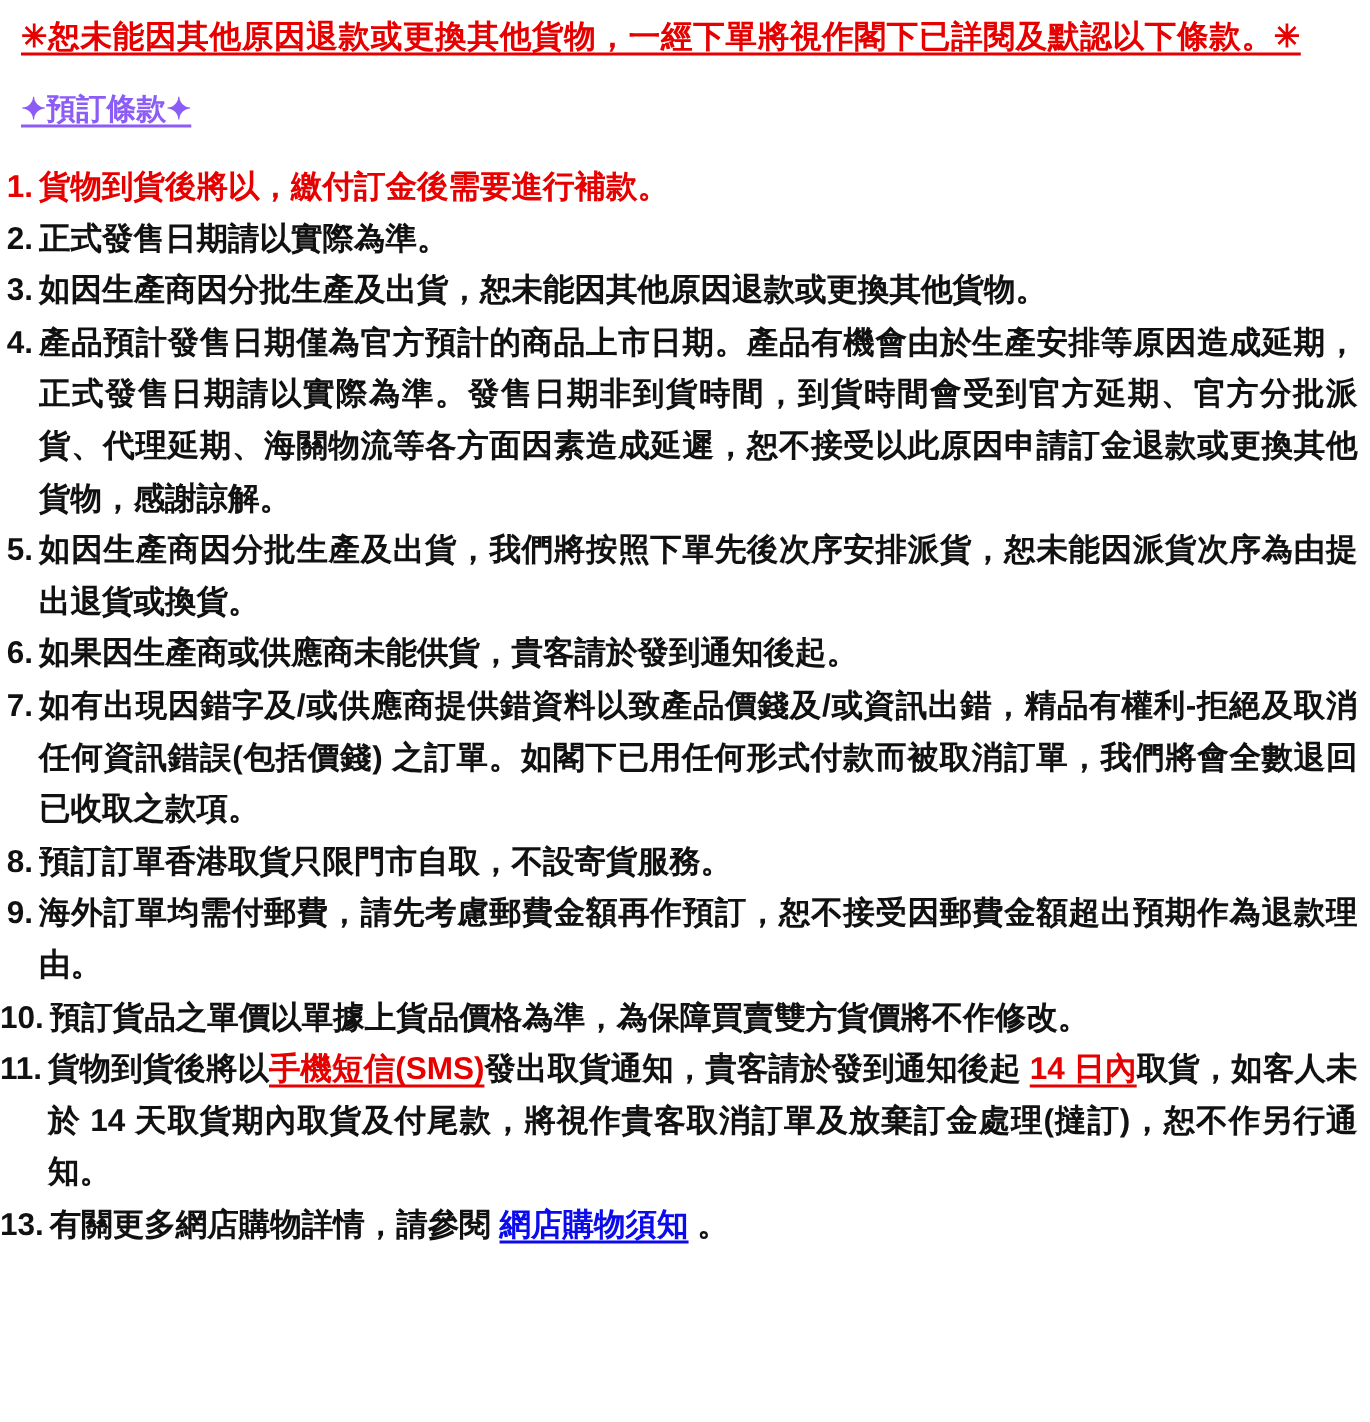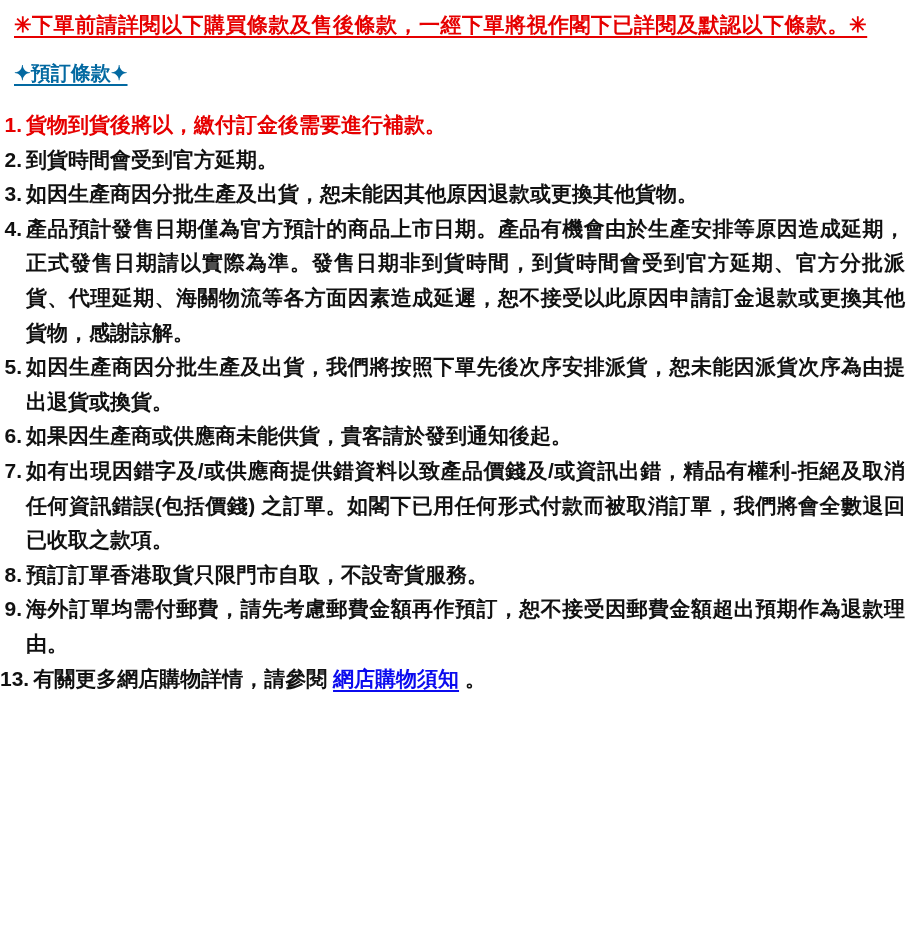--- a/index.html
+++ b/index.html
@@ -29,21 +29,21 @@
     color: #e60000;
     text-decoration: underline;
     text-decoration-thickness: 2px;
     text-underline-offset: 4px;
     letter-spacing: 0.5px;
   }
   .section-title {
     margin: 21px 0 0 14px;
     font-size: 20px;
     line-height: 26px;
-    color: #0369a1;
+    color: #8b5cf6;
     display: inline-block;
     text-decoration: underline;
     text-decoration-thickness: 2px;
     text-underline-offset: 4px;
   }
   .terms-list {
     margin-top: 22px;
     padding-right: 8px;
   }
   .term {
@@ -76,32 +76,32 @@
     text-decoration: underline;
     text-decoration-thickness: 2px;
     text-underline-offset: 4px;
     cursor: pointer;
   }
 </style>
 </head>
 <body>
 
 <div class="page">
-  <div class="warning-heading">✳下單前請詳閱以下購買條款及售後條款，一經下單將視作閣下已詳閱及默認以下條款。✳</div>
+  <div class="warning-heading">✳恕未能因其他原因退款或更換其他貨物，一經下單將視作閣下已詳閱及默認以下條款。✳</div>
   <div>
     <span class="section-title">✦預訂條款✦</span>
   </div>
   <div class="terms-list">
       <div class="term term-red">
         <span class="term-num">1.</span>
         <span class="term-text"><span>貨物到貨後將以，繳付訂金後需要進行補款。</span></span>
       </div>
       <div class="term">
         <span class="term-num">2.</span>
-        <span class="term-text"><span>到貨時間會受到官方延期。</span></span>
+        <span class="term-text"><span>正式發售日期請以實際為準。</span></span>
       </div>
       <div class="term">
         <span class="term-num">3.</span>
         <span class="term-text"><span>如因生產商因分批生產及出貨，恕未能因其他原因退款或更換其他貨物。</span></span>
       </div>
       <div class="term">
         <span class="term-num">4.</span>
         <span class="term-text"><span>產品預計發售日期僅為官方預計的商品上市日期。產品有機會由於生產安排等原因造成延期，正式發售日期請以實際為準。發售日期非到貨時間，到貨時間會受到官方延期、官方分批派貨、代理延期、海關物流等各方面因素造成延遲，恕不接受以此原因申請訂金退款或更換其他貨物，感謝諒解。</span></span>
       </div>
       <div class="term">
@@ -118,17 +118,25 @@
       </div>
       <div class="term">
         <span class="term-num">8.</span>
         <span class="term-text"><span>預訂訂單香港取貨只限門市自取，不設寄貨服務。</span></span>
       </div>
       <div class="term">
         <span class="term-num">9.</span>
         <span class="term-text"><span>海外訂單均需付郵費，請先考慮郵費金額再作預訂，恕不接受因郵費金額超出預期作為退款理由。</span></span>
       </div>
       <div class="term">
+        <span class="term-num">10.</span>
+        <span class="term-text"><span>預訂貨品之單價以單據上貨品價格為準，為保障買賣雙方貨價將不作修改。</span></span>
+      </div>
+      <div class="term">
+        <span class="term-num">11.</span>
+        <span class="term-text"><span>貨物到貨後將以</span><span class="seg-red-underline">手機短信(SMS)</span><span>發出取貨通知，貴客請於發到通知後起 </span><span class="seg-red-underline">14 日內</span><span>取貨，如客人未於 14 天取貨期內取貨及付尾款，將視作貴客取消訂單及放棄訂金處理(撻訂)，恕不作另行通知。</span></span>
+      </div>
+      <div class="term">
         <span class="term-num">13.</span>
         <span class="term-text"><span>有關更多網店購物詳情，請參閱 </span><span class="seg-link">網店購物須知</span><span> 。</span></span>
       </div>
     </div>
 </div>
 
 </body></html>

